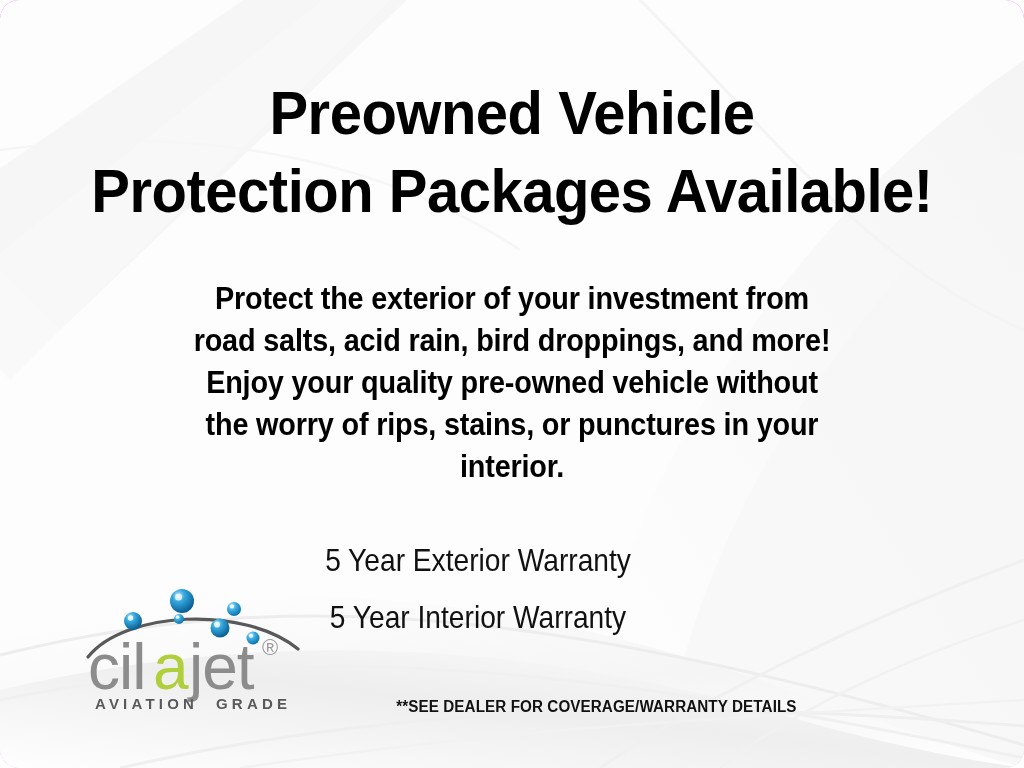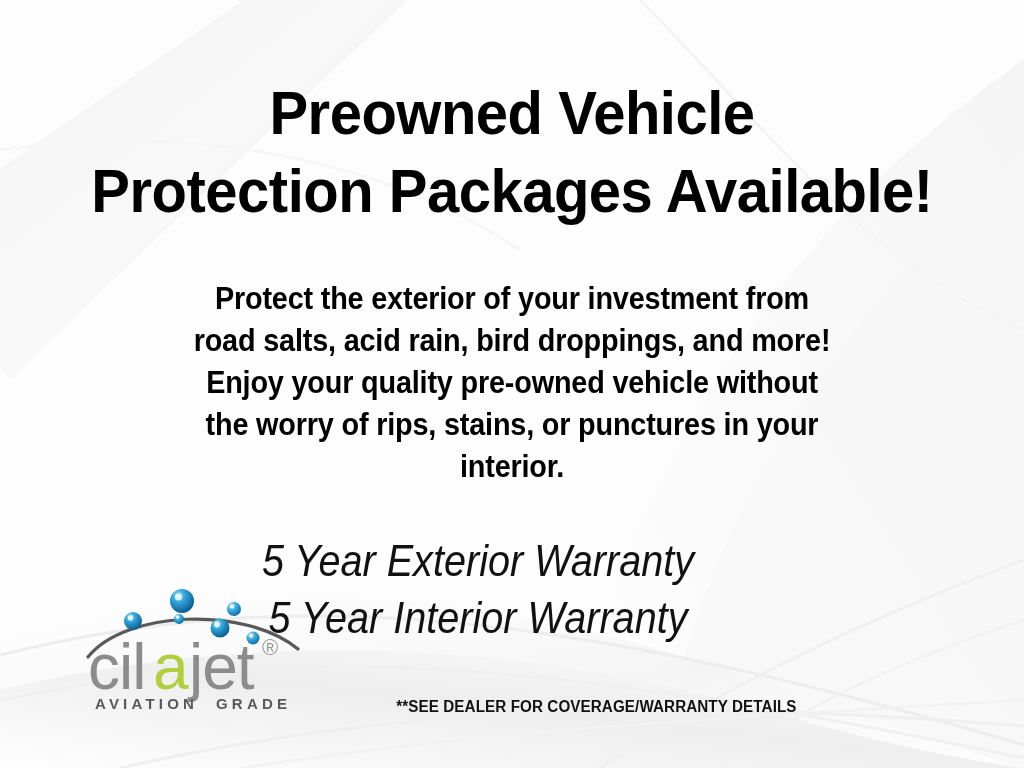--- a/index.html
+++ b/index.html
@@ -7,20 +7,21 @@
     padding: 0;
     background: #ffffff;
   }
   .slide {
     position: relative;
     width: 1024px;
     height: 768px;
     overflow: hidden;
     background: #d946ef;
     font-family: "Liberation Sans", sans-serif;
+    border-radius: 19px;
   }
 
   
   .bg-art {
     position: absolute;
     inset: 0;
     width: 1024px;
     height: 768px;
     pointer-events: none;
   }
@@ -65,23 +66,22 @@
 
   
   .warranty {
     position: absolute;
     left: 0;
     top: 532px;
     width: 956px;
     text-align: center;
     color: #111111;
     font-family: "Liberation Sans Narrow", "Liberation Sans", sans-serif;
-    font-style: italic;
     font-weight: normal;
-    font-size: 45px;
+    font-size: 32px;
     line-height: 57px;
     letter-spacing: 0px;
     white-space: nowrap;
   }
   .warranty .wr-line { display: block; transform: scaleX(0.88); }
 
   
   .disclaimer {
     position: absolute;
     left: 110px;

